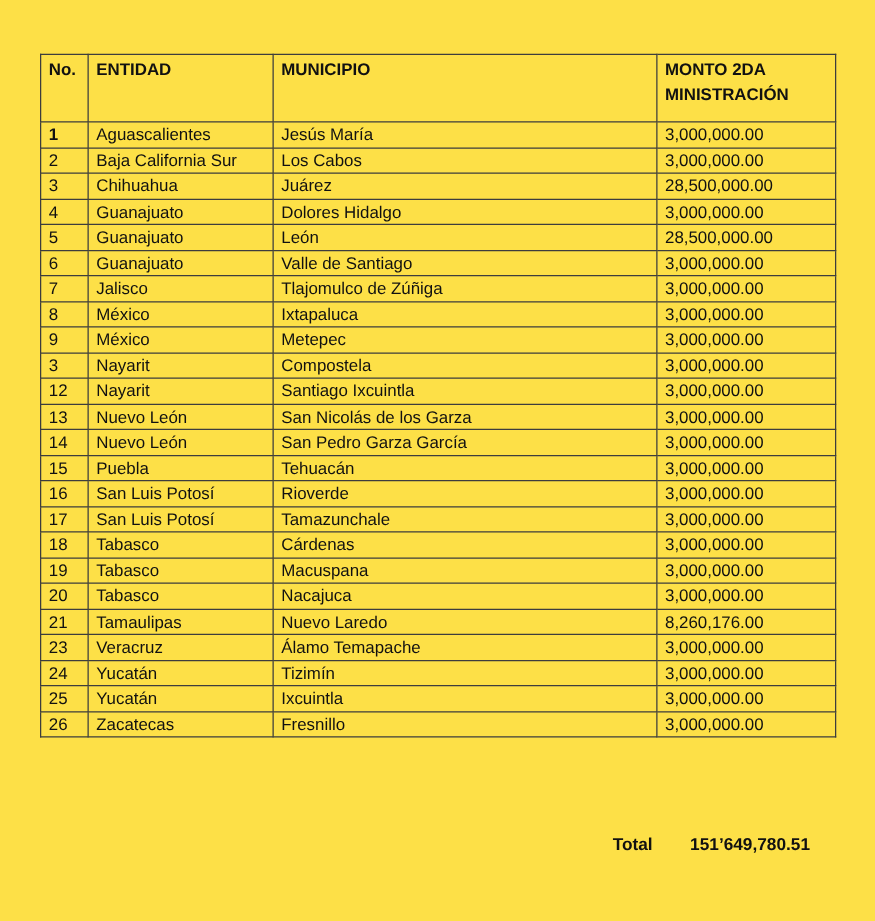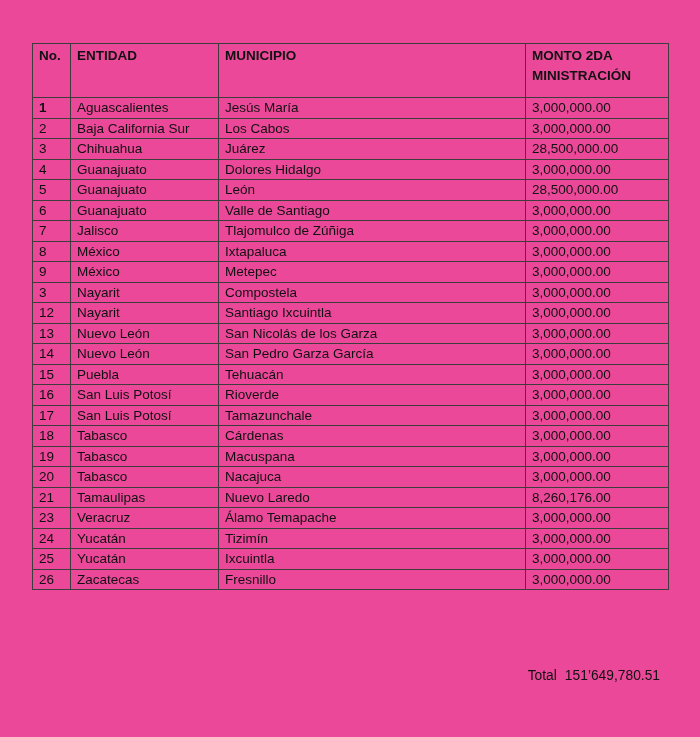--- a/index.html
+++ b/index.html
@@ -4,21 +4,21 @@
 <style>
   html, body {
     margin: 0;
     padding: 0;
     background: #ffffff;
   }
   .page {
     position: relative;
     width: 700px;
     height: 737px;
-    background: #ec4899;
+    background: #fde047;
     font-family: "Liberation Sans", "DejaVu Sans", sans-serif;
     color: #111111;
     overflow: hidden;
   }
   table.data-table {
     position: absolute;
     left: 32px;
     top: 43px;
     width: 636px;
     border-collapse: collapse;
@@ -45,31 +45,31 @@
     font-weight: 700;
     padding-top: 2px;
     font-size: 13.5px;
   }
   table.data-table tbody tr { height: 19.8px; }
   
   table.data-table tbody tr:first-child td.col-no { font-weight: 700; }
 
   .total-line {
     position: absolute;
-    left: 32px;
+    left: 20px;
     top: 666px;
     width: 636px;
     display: flex;
     justify-content: flex-end;
     align-items: baseline;
-    gap: 8px;
+    gap: 30px;
     padding-right: 8px;
     box-sizing: border-box;
     font-size: 13.8px;
-    font-weight: 400;
+    font-weight: 700;
     line-height: 20px;
   }
 </style>
 </head>
 <body>
 
 <div class="page">
 
   <table class="data-table">
     <colgroup>

